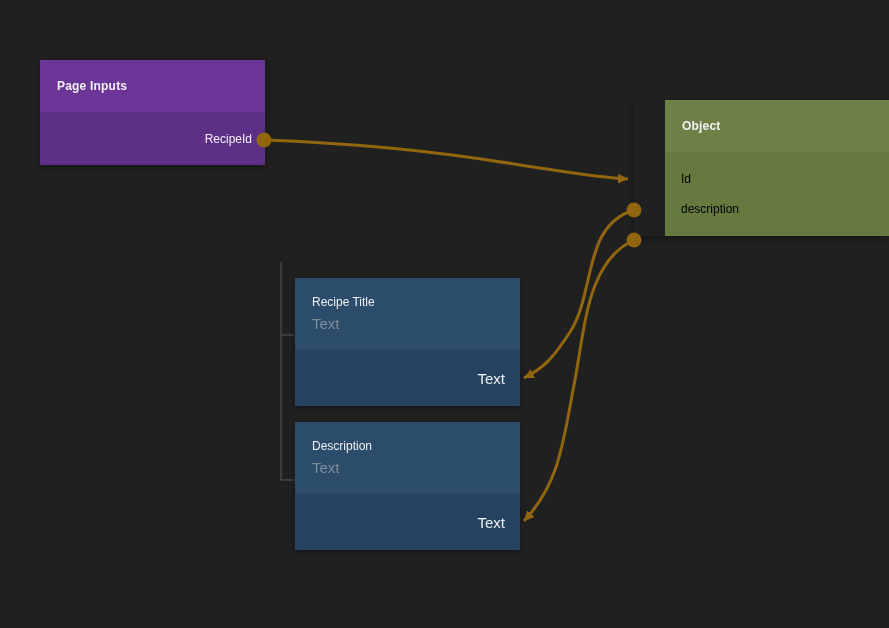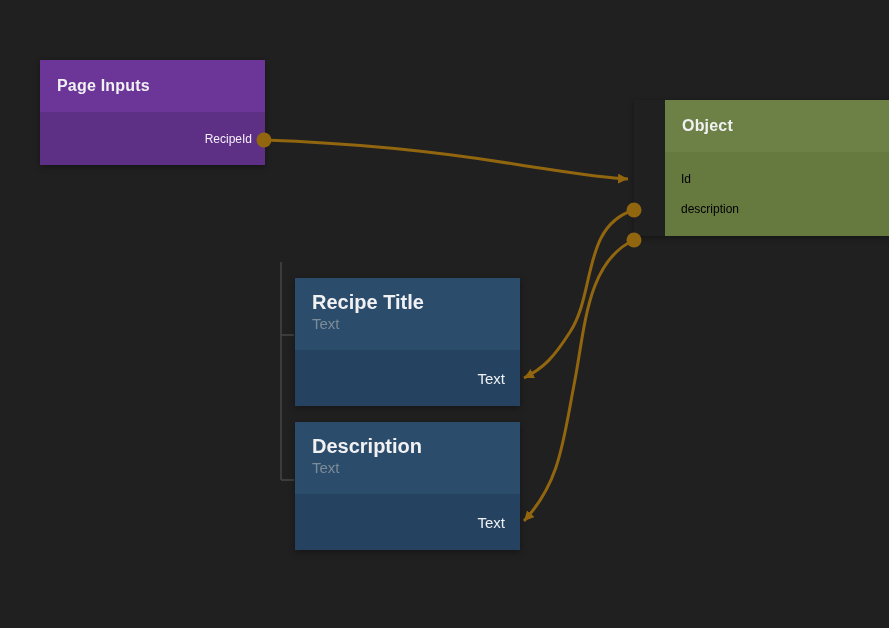--- a/index.html
+++ b/index.html
@@ -8,37 +8,37 @@
     background:var(--canvas-bg,#202021);
     font-family:"Liberation Sans","DejaVu Sans",sans-serif;
     -webkit-font-smoothing:antialiased;
   }
   #canvas{position:relative;width:889px;height:628px;}
   svg.layer{position:absolute;left:0;top:0;pointer-events:none;}
   svg.layer .hit{pointer-events:stroke;}
 
   .node{position:absolute;box-shadow:0 2px 6px rgba(0,0,0,.35);}
   .hdr{display:flex;align-items:center;padding:0 17px;}
-  .node-title{font-size:16px;font-weight:600;color:var(--title-text,#f1f1f3);letter-spacing:.2px;}
+  .node-title{font-size:12px;font-weight:600;color:var(--title-text,#f1f1f3);letter-spacing:.2px;}
 
   
   .purple .hdr{height:52px;background:var(--purple-header,#6c3598);}
   .purple .body{height:53px;background:var(--purple-body,#5e3085);
     display:flex;align-items:center;justify-content:flex-end;padding:0 13px;}
   .out-label{font-size:12px;color:#f3eff8;}
 
   
   .green .hdr{height:52px;background:var(--green-header,#6d8046);}
   .green .fields{background:var(--green-body,#66793f);padding:12px 0;}
   .field{height:30px;line-height:30px;padding-left:16px;font-size:12px;color:#000000;}
 
   
   .blue-solo{height:52px;background:var(--blue-header,#2b4c6b);display:flex;align-items:center;padding:0 16px;}
   .blue .hdr2{height:72px;background:var(--blue-header,#2b4c6b);padding:13px 17px 0 17px;box-sizing:border-box;}
-  .blue .t{font-size:20px;font-weight:700;color:var(--title-text,#f1f1f3);line-height:22px;}
+  .blue .t{font-size:12px;font-weight:400;color:var(--title-text,#f1f1f3);line-height:22px;}
   .blue .s{font-size:15px;color:var(--muted-text,#7e8b98);line-height:21px;}
   .blue .portrow{height:56px;background:var(--blue-body,#254360);
     display:flex;align-items:center;justify-content:flex-end;padding:0 15px;}
   .in-label{font-size:15px;color:#eef1f4;}
 
   .edge{stroke:var(--edge-color,#91660f);stroke-width:3;fill:none;}
   .tree{stroke:var(--tree-line,#454545);stroke-width:1.5;fill:none;}
   .port{fill:var(--edge-color,#91660f);}
   .arrowhead{fill:var(--edge-color,#91660f);}
 </style>

